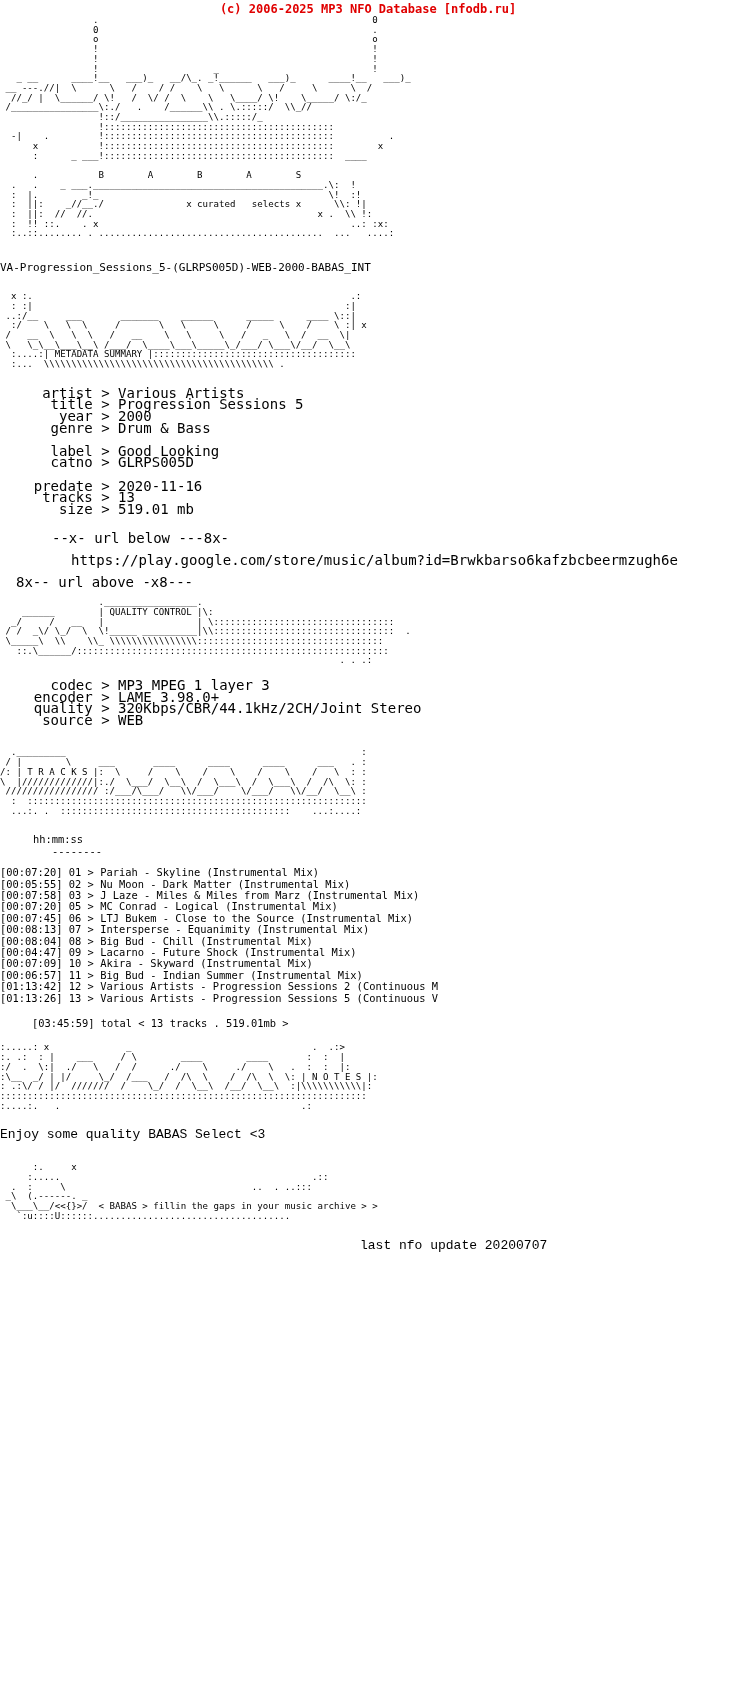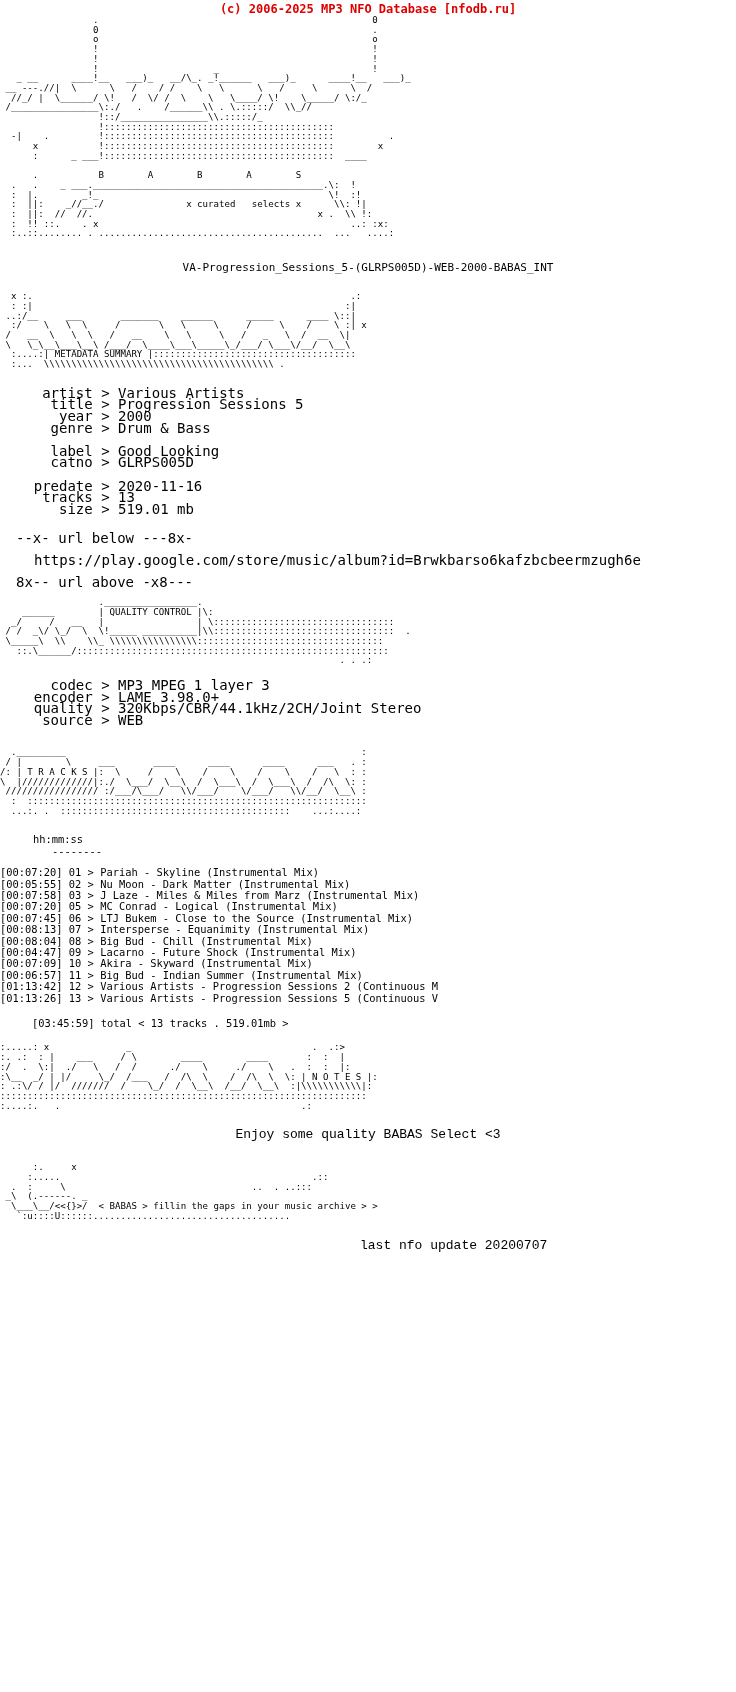--- a/index.html
+++ b/index.html
@@ -44,21 +44,21 @@
     font-family:"DejaVu Sans Mono","Liberation Mono",monospace;
     font-size:10.4px;
     line-height:11.4px;
     white-space:pre;
     color:#000;
   }
   .sp10{height:10px;}
   .sp14{height:14px;}
   .sp18{height:18px;}
   .sp22{height:22px;}
-  .center{text-align:center;}
+  .center{text-align:left;}
   .titleline{
     font-family:"DejaVu Sans Mono","Liberation Mono",monospace;
     font-size:11px;
     line-height:13px;
     white-space:pre;
     margin:0;padding:0;
   }
   .footline{
     font-family:Liberation Mono, monospace;
     font-size:13px;
@@ -122,23 +122,23 @@
 
       label &gt; Good Looking
       catno &gt; GLRPS005D
 
     predate &gt; 2020-11-16
      tracks &gt; 13
        size &gt; 519.01 mb</pre>
 
   <div class="sp18"></div>
 
-  <pre class="txt" style="padding-left:16px;">--x- url below ---8x-</pre>
-  <div class="sp10"></div>
-  <pre class="txt" style="padding-left:34px;">https://play.google.com/store/music/album?id=Brwkbarso6kafzbcbeermzugh6e</pre>
+  <pre class="txt" style="padding-left:16px;margin-left:36px;">--x- url below ---8x-</pre>
+  <div class="sp10"></div>
+  <pre class="txt" style="padding-left:48px;margin-left:23px;">https://play.google.com/store/music/album?id=Brwkbarso6kafzbcbeermzugh6e</pre>
   <div class="sp10"></div>
   <pre class="txt" style="padding-left:16px;">8x-- url above -x8---</pre>
 
   <div class="sp10"></div>
 
   <pre class="art">                  ._________________.
     ______        | QUALITY CONTROL |\:
   _/     /   __   |                 | \:::::::::::::::::::::::::::::::::
  / /  _\/ \_/  \  \!_____ __________|\\:::::::::::::::::::::::::::::::::  .
  \_____\  \\    \\_ \\\\\\\\\\\\\\\\::::::::::::::::::::::::::::::::::

